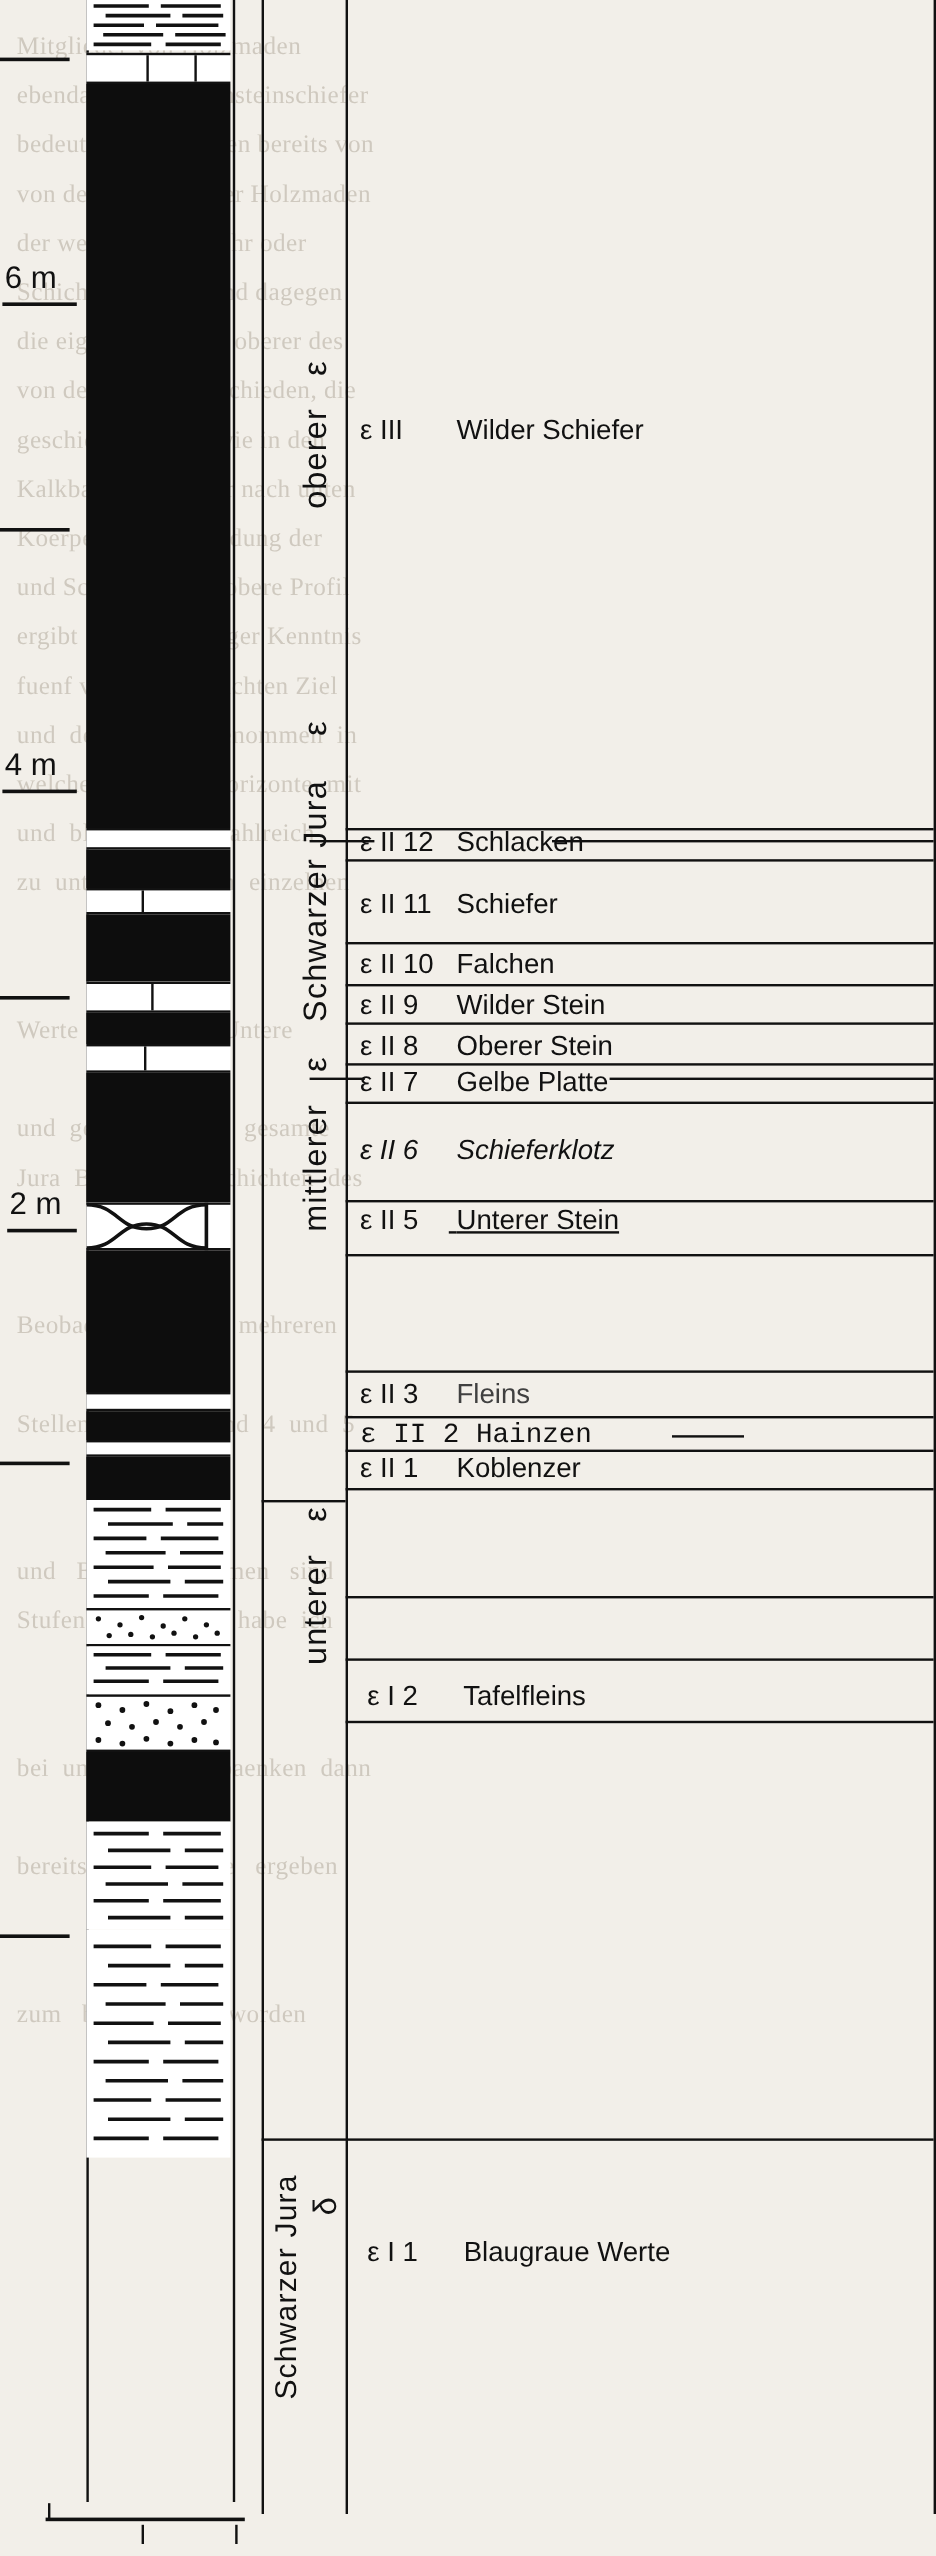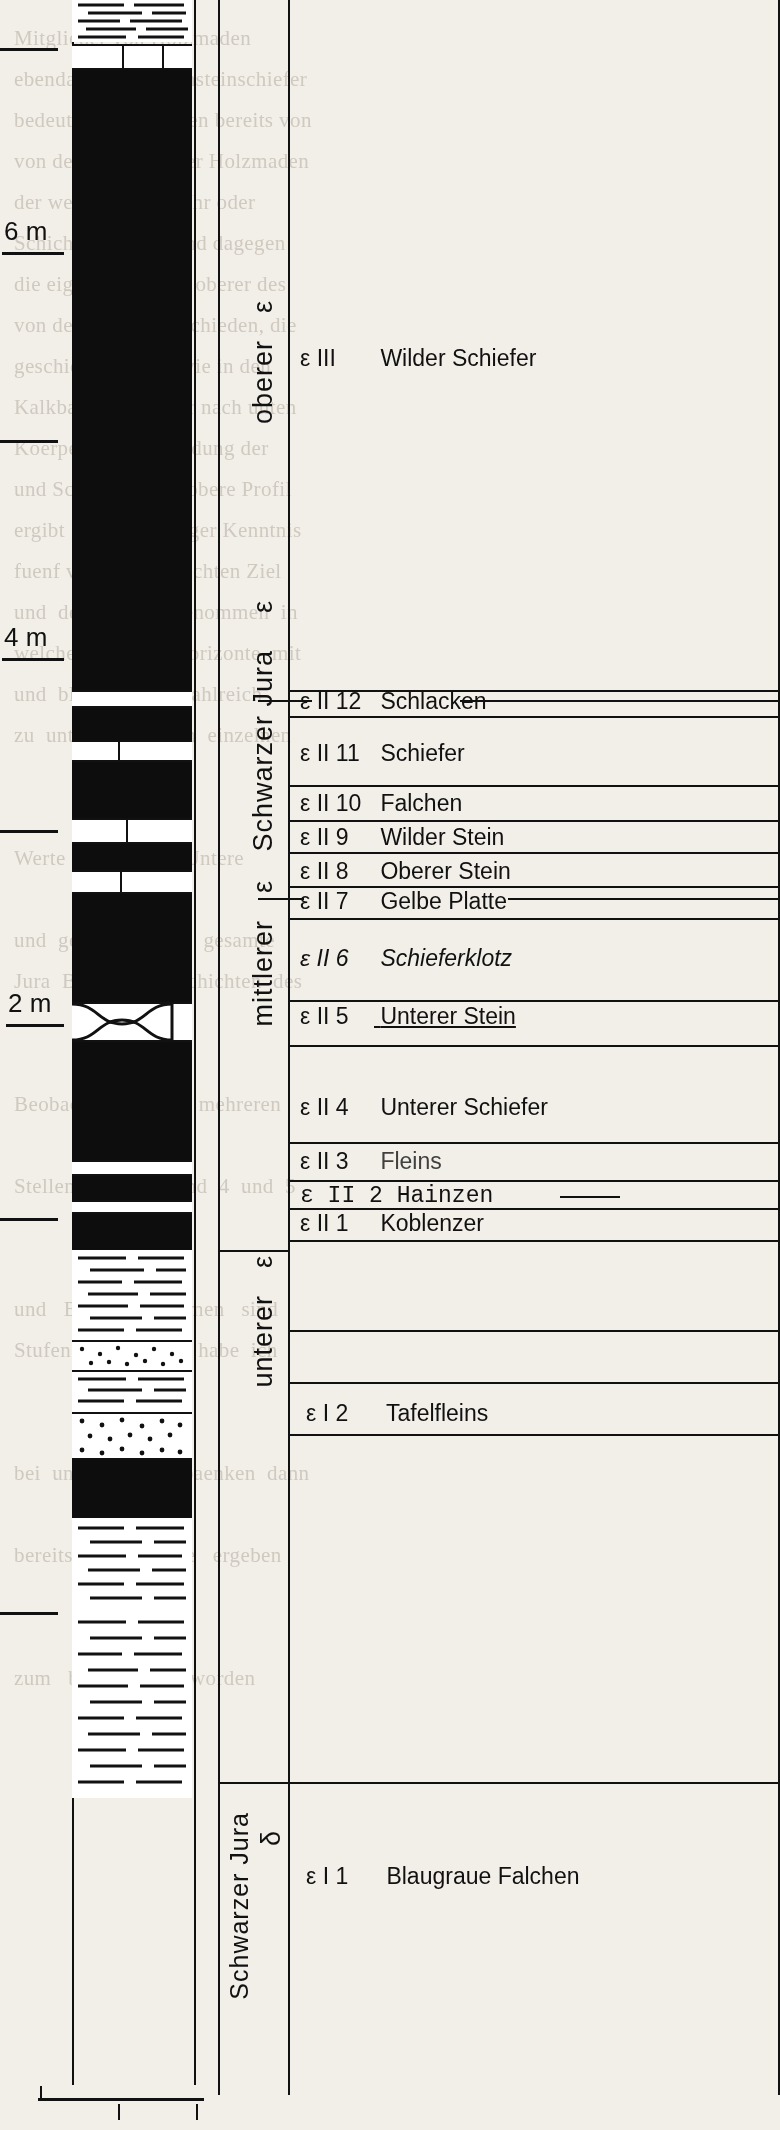--- a/index.html
+++ b/index.html
@@ -378,24 +378,20 @@
     <span>Schieferklotz</span>
   </div>
 
   <div class="hline" style="left:288px;top:1000px;width:490px;"></div>
   <div class="unit" style="left:300px;top:1003px;text-decoration:underline;">
     <span class="code">ε II 5</span>
     <span>Unterer Stein</span>
   </div>
 
   <div class="hline" style="left:288px;top:1045px;width:490px;"></div>
-  <div class="unit" style="left:300px;top:1094px;">
-    <span class="code">ε II 4</span>
-    <span>Unterer Schiefer</span>
-  </div>
 
   <div class="hline" style="left:288px;top:1142px;width:490px;"></div>
   <div class="unit" style="left:300px;top:1148px;">
     <span class="code">ε II 3</span>
     <span class="red">Fleins</span>
   </div>
 
   <div class="hline" style="left:288px;top:1180px;width:490px;"></div>
   <div class="unit" style="left:300px;top:1183px;font-family:Liberation Mono, monospace;">
     <span class="code">ε II 2</span>
@@ -415,16 +411,16 @@
 
   <div class="hline" style="left:288px;top:1382px;width:490px;"></div>
   <div class="unit" style="left:306px;top:1400px;">
     <span class="code">ε I 2</span>
     <span>Tafelfleins</span>
   </div>
 
   <div class="hline" style="left:288px;top:1434px;width:490px;"></div>
   <div class="unit" style="left:306px;top:1863px;">
     <span class="code">ε I 1</span>
-    <span>Blaugraue Falchen</span>
+    <span>Blaugraue Werte</span>
   </div>
 
 </div>
 
 </body></html>

